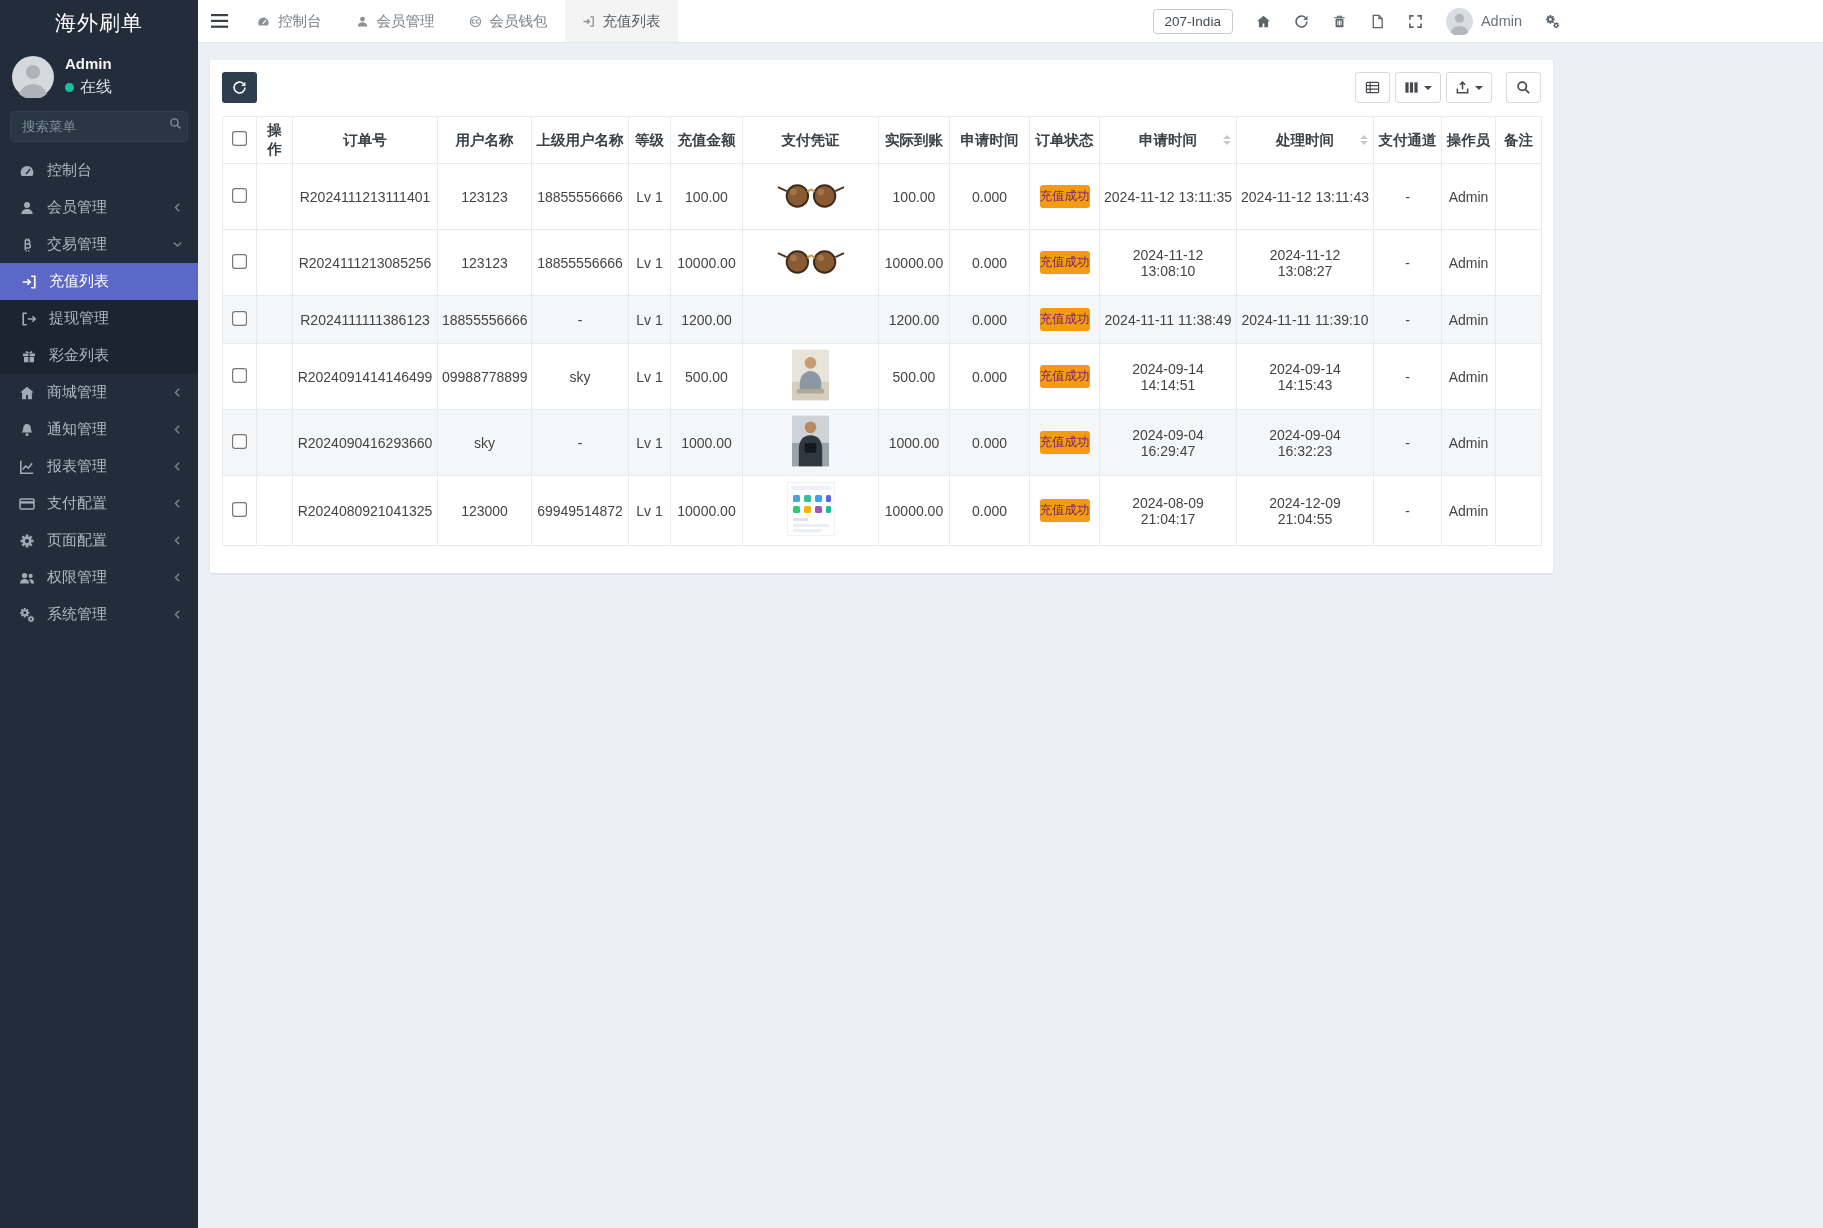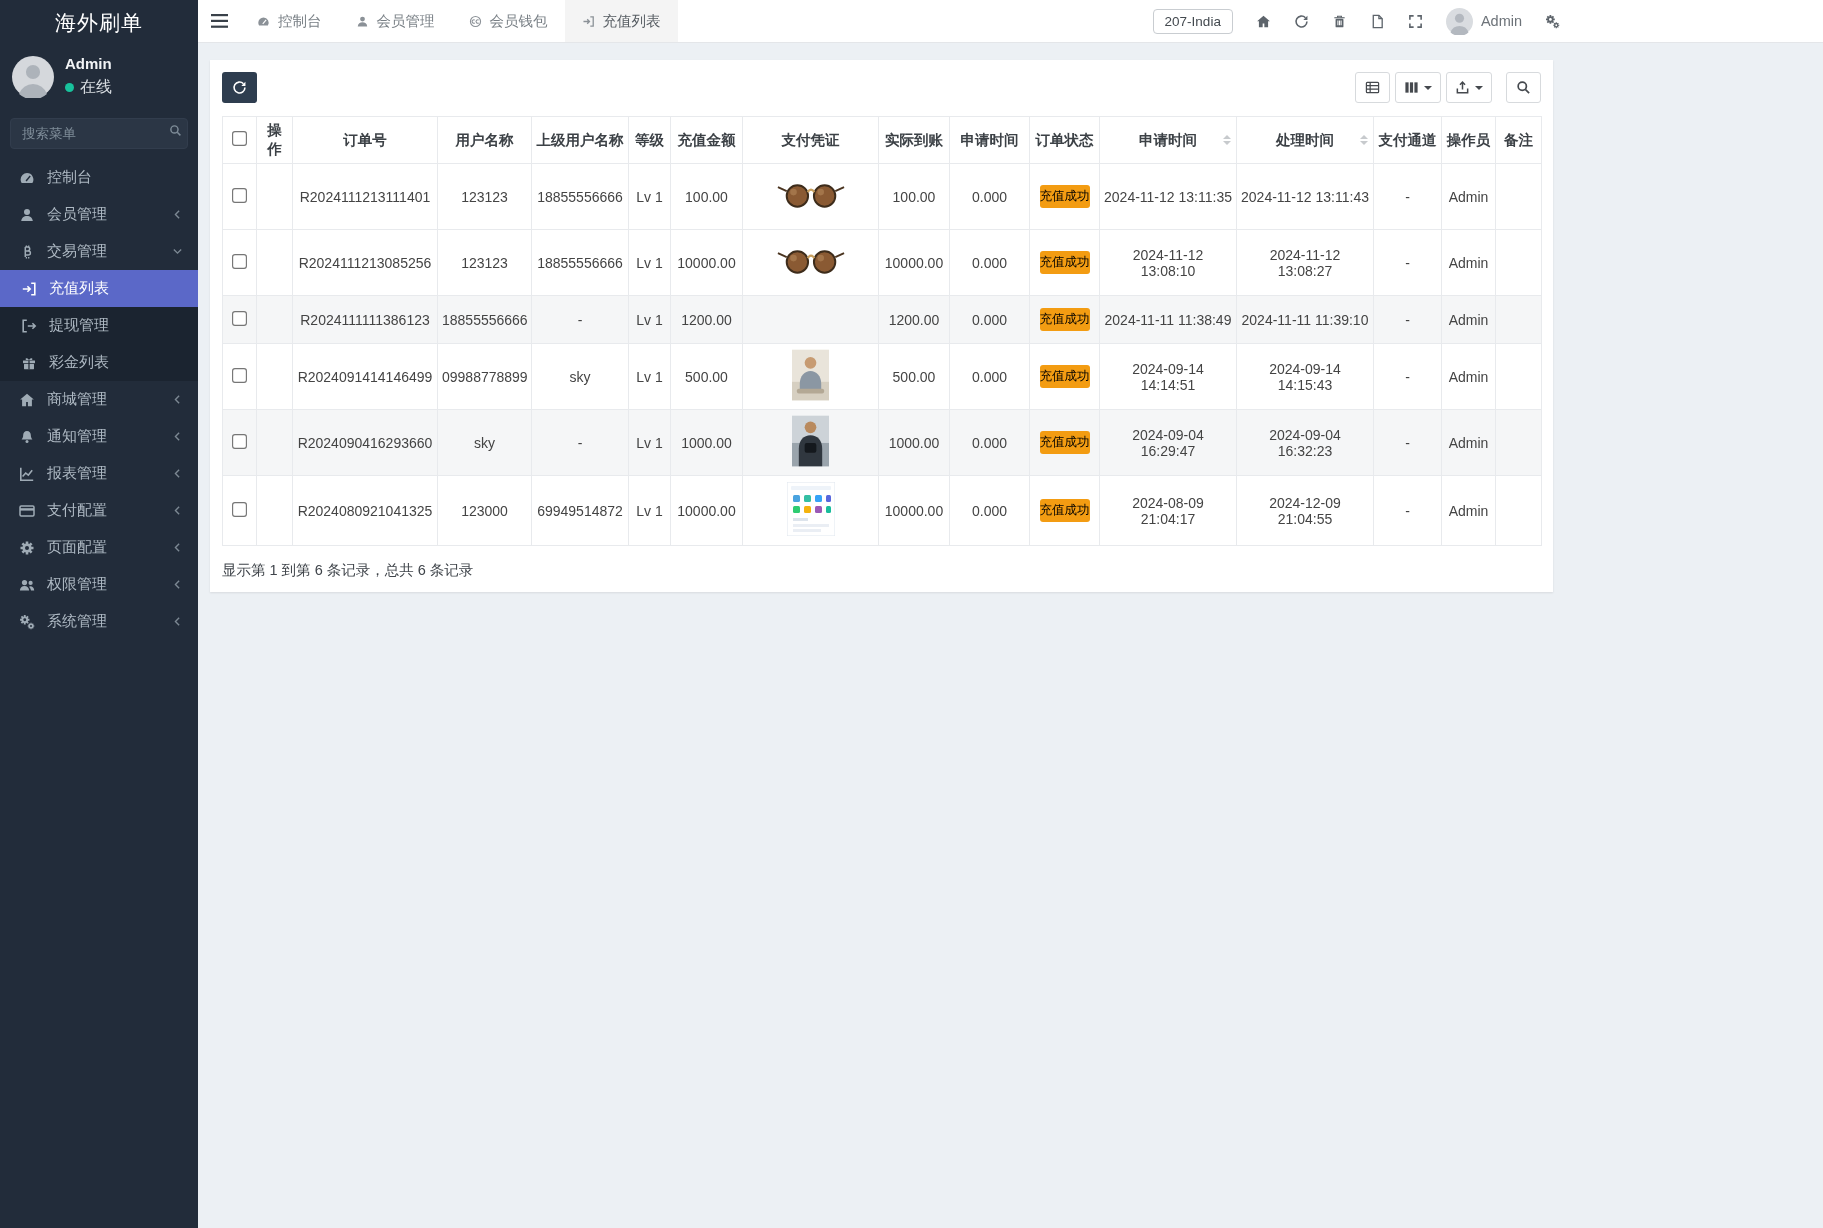--- a/index.html
+++ b/index.html
@@ -7,21 +7,21 @@
   .app { display:flex; width:100%; height:100%; }
 
   
   .sidebar { width:198px; flex:none; background:#222c3a; color:#b1bcc5; height:100%; --hole:#222c3a; }
   .brand { height:46px; display:flex; align-items:center; justify-content:center; color:#fff; font-size:21px; font-weight:normal; letter-spacing:1px; }
   .user-panel { display:flex; align-items:center; gap:11px; padding:9px 12px 13px; }
   .avatar-lg { width:42px; height:42px; flex:none; }
   .user-name { color:#f2f4f6; font-size:15px; font-weight:bold; }
   .user-status { display:flex; align-items:center; gap:6px; margin-top:5px; font-size:16px; color:#d8dde1; }
   .dot { width:9px; height:9px; border-radius:50%; background:#18c29c; }
-  .search-box { position:relative; margin:7px 10px 10px; }
+  .search-box { position:relative; margin:0 10px 10px; }
   .search-box input { width:100%; height:31px; background:#2b3645; border:1px solid #323d4d; border-radius:4px; color:#cdd5db; font-size:13.5px; padding:0 30px 0 11px; outline:none; }
   .search-box input::placeholder { color:#7f8d99; }
   .search-btn { position:absolute; right:6px; top:6px; background:none; border:none; color:#7f8d99; cursor:pointer; }
   .menu { margin-top:3px; }
   .mi { display:flex; align-items:center; height:37px; padding:0 14px 0 17px; font-size:15px; color:#aeb9c3; cursor:pointer; }
   .mic { width:20px; margin-right:10px; display:flex; justify-content:center; color:#9fabb5; }
   .mil { flex:1; }
   .chev { color:#7c8893; display:flex; }
   .submenu { background:#1b2430; --hole:#1b2430; }
   .submenu .mi { padding-left:19px; }
@@ -57,21 +57,21 @@
   th, td { border:1px solid #e8eaed; text-align:center; padding:4px 4px; overflow:hidden; }
   th { font-size:14.5px; font-weight:bold; color:#3c4146; height:33px; position:relative; background:#fff; }
   tr.h-lg { height:66px; }
   tr.h-sm { height:48px; }
   tr.h-xl { height:70px; }
   tr.striped { background:#f5f6f7; }
   .sorter { position:absolute; right:5px; top:50%; transform:translateY(-50%); display:flex; flex-direction:column; gap:2px; }
   .s-up { width:0;height:0;border-left:4px solid transparent;border-right:4px solid transparent;border-bottom:4px solid #c7cacd; }
   .s-dn { width:0;height:0;border-left:4px solid transparent;border-right:4px solid transparent;border-top:4px solid #c7cacd; }
   input[type=checkbox] { transform:scale(1.15); cursor:pointer; }
-  .badge { display:inline-block; background:#f39c12; color:#000000; font-size:12.5px; padding:3px 0; border-radius:3px; white-space:nowrap; }
+  .badge { display:inline-block; background:#f39c12; color:#701a75; font-size:12.5px; padding:3px 0; border-radius:3px; white-space:nowrap; }
   .vph { display:inline-block; vertical-align:middle; cursor:pointer; }
   .table-footer { margin-top:15px; font-size:14.5px; color:#3f444a; }
 
   .i { width:15px; height:15px; display:block; }
   .i16 { width:16px; height:16px; display:block; }
   .i13 { width:13px; height:13px; display:block; }
   .needle { stroke:var(--hole,#fff); }
   .holefill { fill:var(--hole,#fff); }
   .holestroke { stroke:var(--hole,#fff); }
 </style>
@@ -648,17 +648,16 @@
               <td><span class="badge">充值成功</span></td>
               <td>2024-08-09 21:04:17</td>
               <td>2024-12-09 21:04:55</td>
               <td>-</td>
               <td>Admin</td>
               <td></td>
             </tr>
           </tbody>
         </table>
 
-        <div class="table-footer">显示第 1 到第 6 条记录，总共 6 条记录</div>
       </div>
     </div>
   </div>
 </div>
 
 </body></html>

